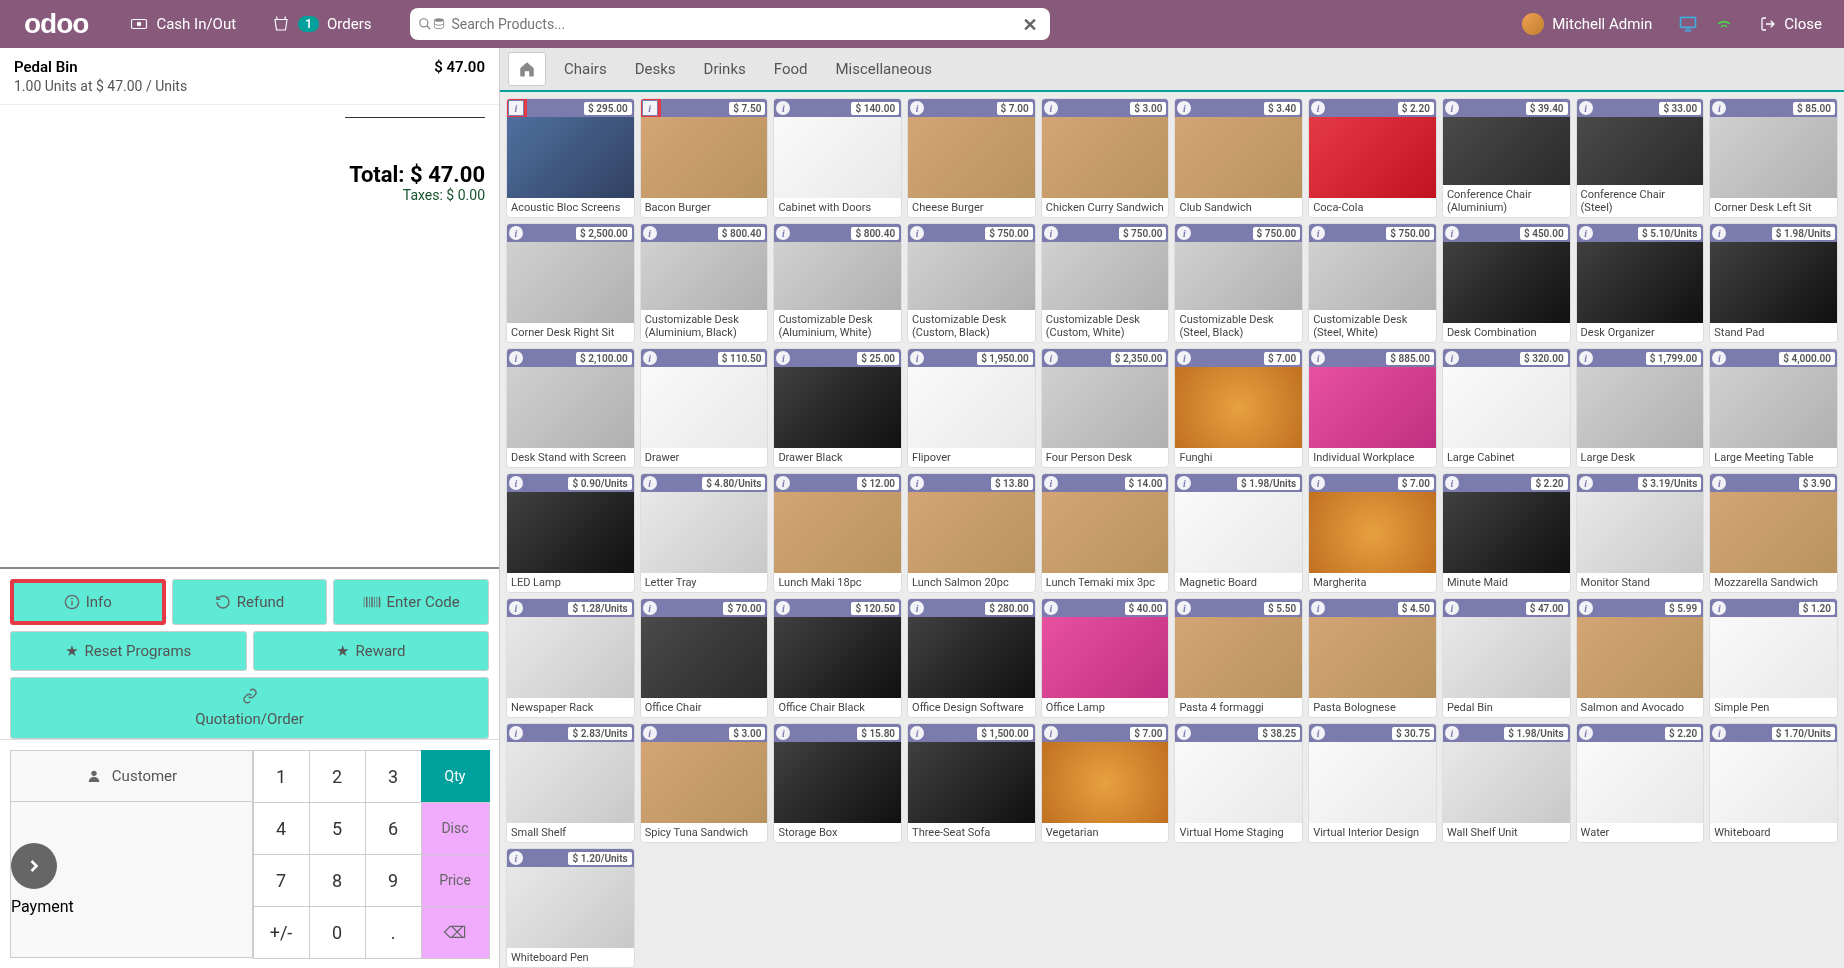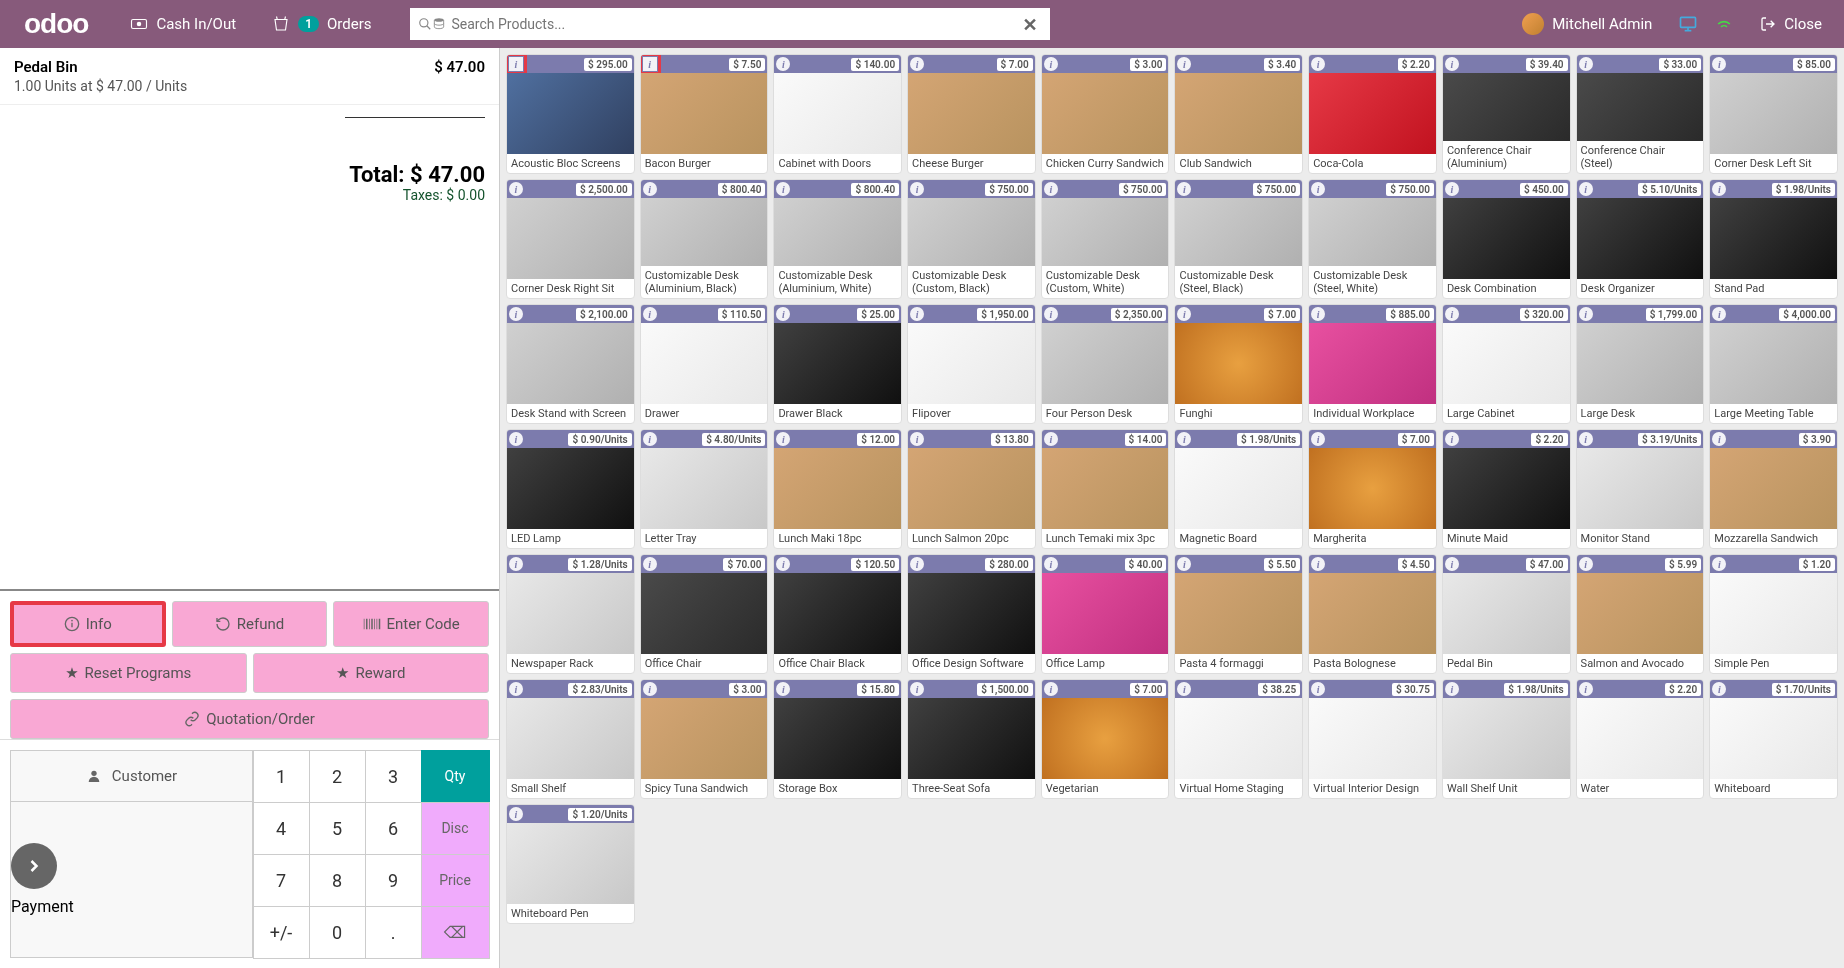--- a/index.html
+++ b/index.html
@@ -4,21 +4,21 @@
 <style>
 * { margin: 0; padding: 0; box-sizing: border-box; font-family: -apple-system, BlinkMacSystemFont, "Segoe UI", Roboto, sans-serif; }
 body { background: #f5f5f5; width: 1844px; height: 968px; overflow: hidden; }
 
 
 .topbar { background: #875A7B; height: 48px; display: flex; align-items: center; color: #fff; }
 .logo { font-family: sans-serif; font-size: 28px; font-weight: 600; padding: 0 24px; letter-spacing: -1px; }
 .topbar-btn { display: flex; align-items: center; gap: 8px; padding: 0 18px; height: 100%; cursor: pointer; font-size: 15px; }
 .badge { background: #00A09D; color: #fff; border-radius: 10px; padding: 1px 7px; font-size: 12px; font-weight: 600; }
 .search-wrap { flex: 0 0 640px; margin-left: 20px; }
-.search-box { background: #fff; border-radius: 0; height: 32px; display: flex; align-items: center; padding: 0 8px; }
+.search-box { background: #fff; border-radius: 8px; height: 32px; display: flex; align-items: center; padding: 0 8px; }
 .search-box input { border: none; outline: none; flex: 1; font-size: 14px; padding: 0 6px; }
 .search-icon { color: #888; font-size: 14px; }
 .db-icon { color: #888; font-size: 14px; }
 .clear-x { color: #666; font-weight: bold; cursor: pointer; font-size: 18px; padding: 0 4px; }
 .spacer { flex: 1; }
 .status-icons { display: flex; align-items: center; gap: 16px; padding-right: 12px; font-size: 14px; }
 .avatar { width: 22px; height: 22px; border-radius: 50%; background: linear-gradient(135deg,#f0a050,#c08030); display: inline-block; }
 .monitor-icon { color: #4ad; }
 .wifi-icon { color: #4d4; }
 
@@ -31,25 +31,25 @@
 .order-line .name-row { display: flex; justify-content: space-between; font-weight: 600; font-size: 15px; }
 .order-line .detail { font-size: 14px; color: #555; margin-top: 2px; }
 .order-summary { padding: 12px 14px 8px; text-align: right; }
 .order-summary hr { border: none; border-top: 1px solid #333; width: 140px; margin-left: auto; margin-bottom: 6px; }
 .order-total { font-size: 22px; font-weight: 700; margin-top: 44px; }
 .order-taxes { font-size: 14px; color: #14532d; text-align: right; }
 .order-space { flex: 1; border-bottom: 2px solid #888; }
 
 
 .actions { display: grid; grid-template-columns: 1fr 1fr 1fr; gap: 6px; padding: 10px 10px 0; }
-.action-btn { background: #f9a8d4; border: 1px solid #ccc; border-radius: 3px; padding: 10px 6px; text-align: center; font-size: 15px; cursor: pointer; color: #555; display:flex; align-items:center; justify-content:center; gap:6px;}
+.action-btn { background: #5eead4; border: 1px solid #ccc; border-radius: 3px; padding: 10px 6px; text-align: center; font-size: 15px; cursor: pointer; color: #555; display:flex; align-items:center; justify-content:center; gap:6px;}
 .action-btn.highlight { border: 4px solid #e63946; }
 .actions-row2 { display:grid; grid-template-columns: 1fr 1fr; gap:6px; padding: 6px 10px 0;}
 .actions-row3 { padding: 6px 10px 0;}
-.actions-row3 .action-btn { width:100%; }
+.actions-row3 .action-btn { width:100%;flex-direction:column; }
 
 
 .numpad-area { display: flex; padding: 10px; gap: 0; border-top: 1px solid #ddd; }
 .customer-payment { width: 260px; display: flex; flex-direction: column; }
 .cust-btn { border: 1px solid #ccc; background:#f8f8f8; height: 52px; display: flex; align-items: center; justify-content: center; gap:10px; cursor:pointer; font-size:15px; color:#555;}
 .pay-btn { border: 1px solid #ccc; border-top:none; background:#f8f8f8; flex:1; display:flex; flex-direction:column; align-items:flex-start; justify-content:center; cursor:pointer; gap:8px;}
 .pay-circle { width:46px; height:46px; border-radius:50%; background:#666; color:#fff; display:flex; align-items:center; justify-content:center; font-size:20px;}
 .numpad { display: grid; grid-template-columns: repeat(3, 56px) 68px; grid-auto-rows: 52px; }
 .numpad button { border: 1px solid #ccc; background:#fff; font-size:18px; cursor:pointer; color:#333; margin:-0.5px;}
 .numpad button.mode { background:#f0abfc; font-size:14px; color:#666;}
@@ -264,20 +264,36 @@
         <button class="mode">Price</button>
         <button>+/-</button>
         <button>0</button>
         <button>.</button>
         <button class="mode del-icon">⌫</button>
       </div>
     </div>
   </div>
 
   <div class="right">
+    <div class="category-bar">
+      <div class="home-btn">
+        <span>
+            <svg width="18" height="18" viewBox="0 0 24 24" fill="#888">
+              <path d="M3 11l9-8 9 8v10a1 1 0 01-1 1h-5v-7h-6v7H4a1 1 0 01-1-1V11z"></path>
+            </svg>
+          </span>
+      </div>
+      <div id="categories-container" style="display:flex;">
+          <div class="cat-btn">Chairs</div>
+          <div class="cat-btn">Desks</div>
+          <div class="cat-btn">Drinks</div>
+          <div class="cat-btn">Food</div>
+          <div class="cat-btn">Miscellaneous</div>
+        </div>
+    </div>
     <div class="products" id="products-grid">
         <div class="product">
           <div class="product-head">
             <span class="info-dot highlight-red-dot">i</span>
             <span class="price-tag">$ 295.00</span>
           </div>
           <div class="product-img pi-blue"></div>
           <div class="product-name">Acoustic Bloc Screens</div>
         </div>
         <div class="product">

